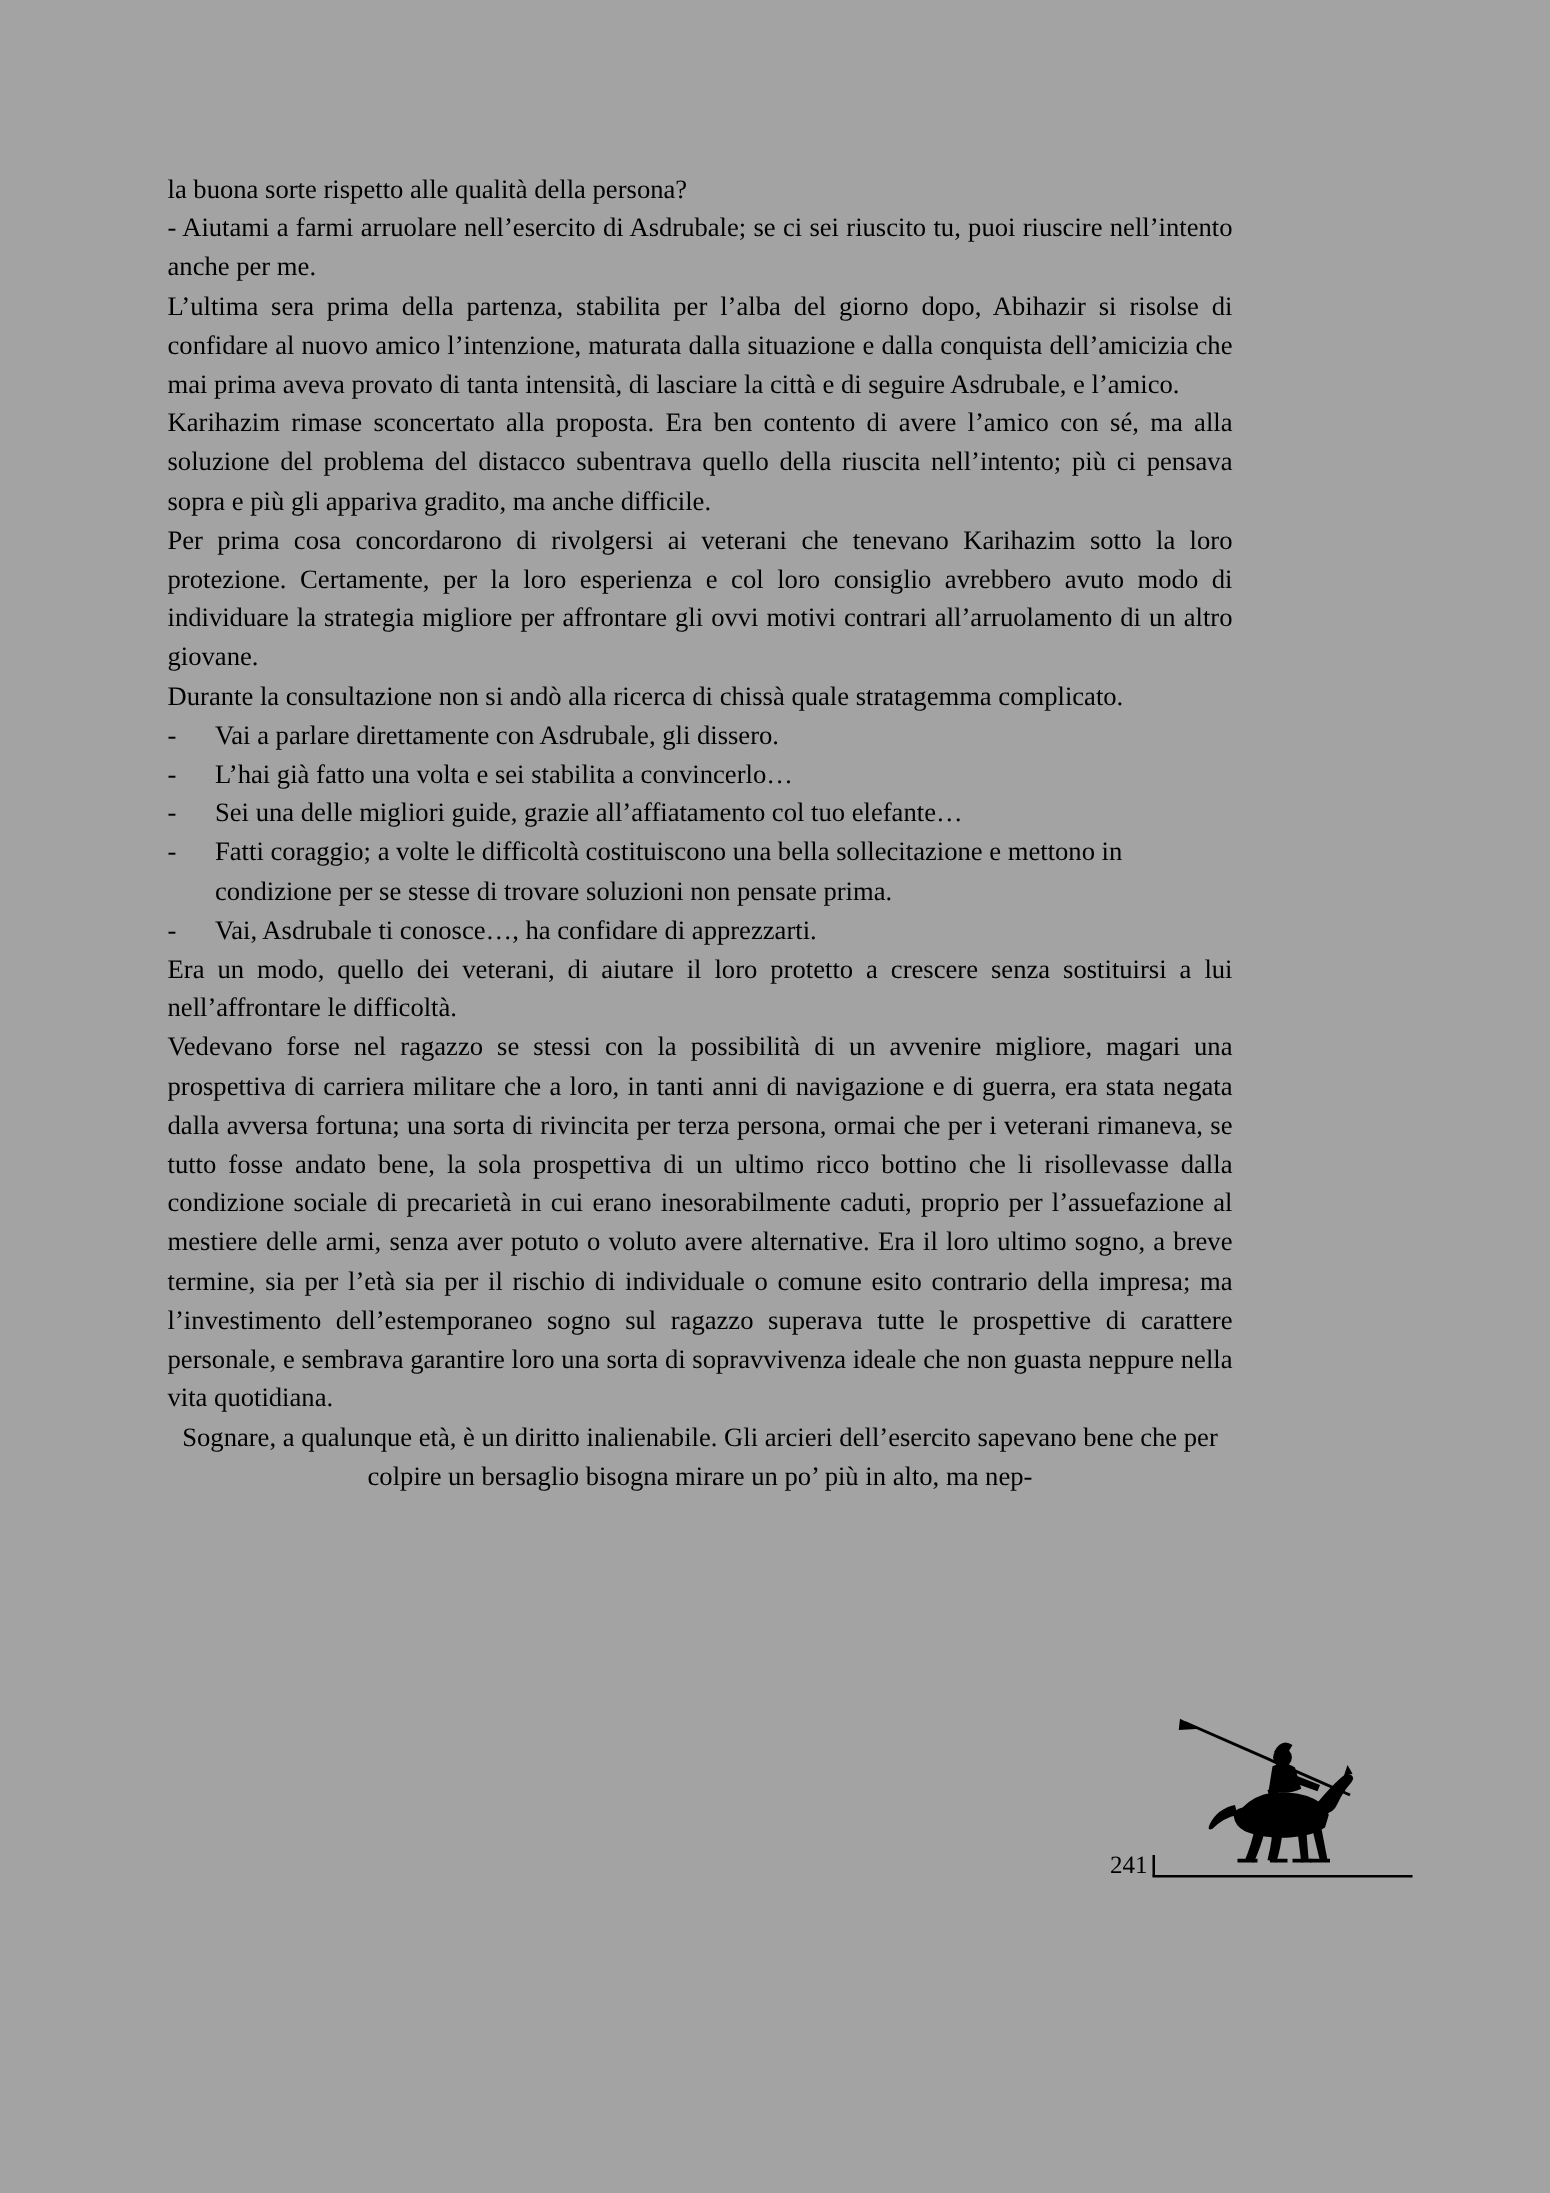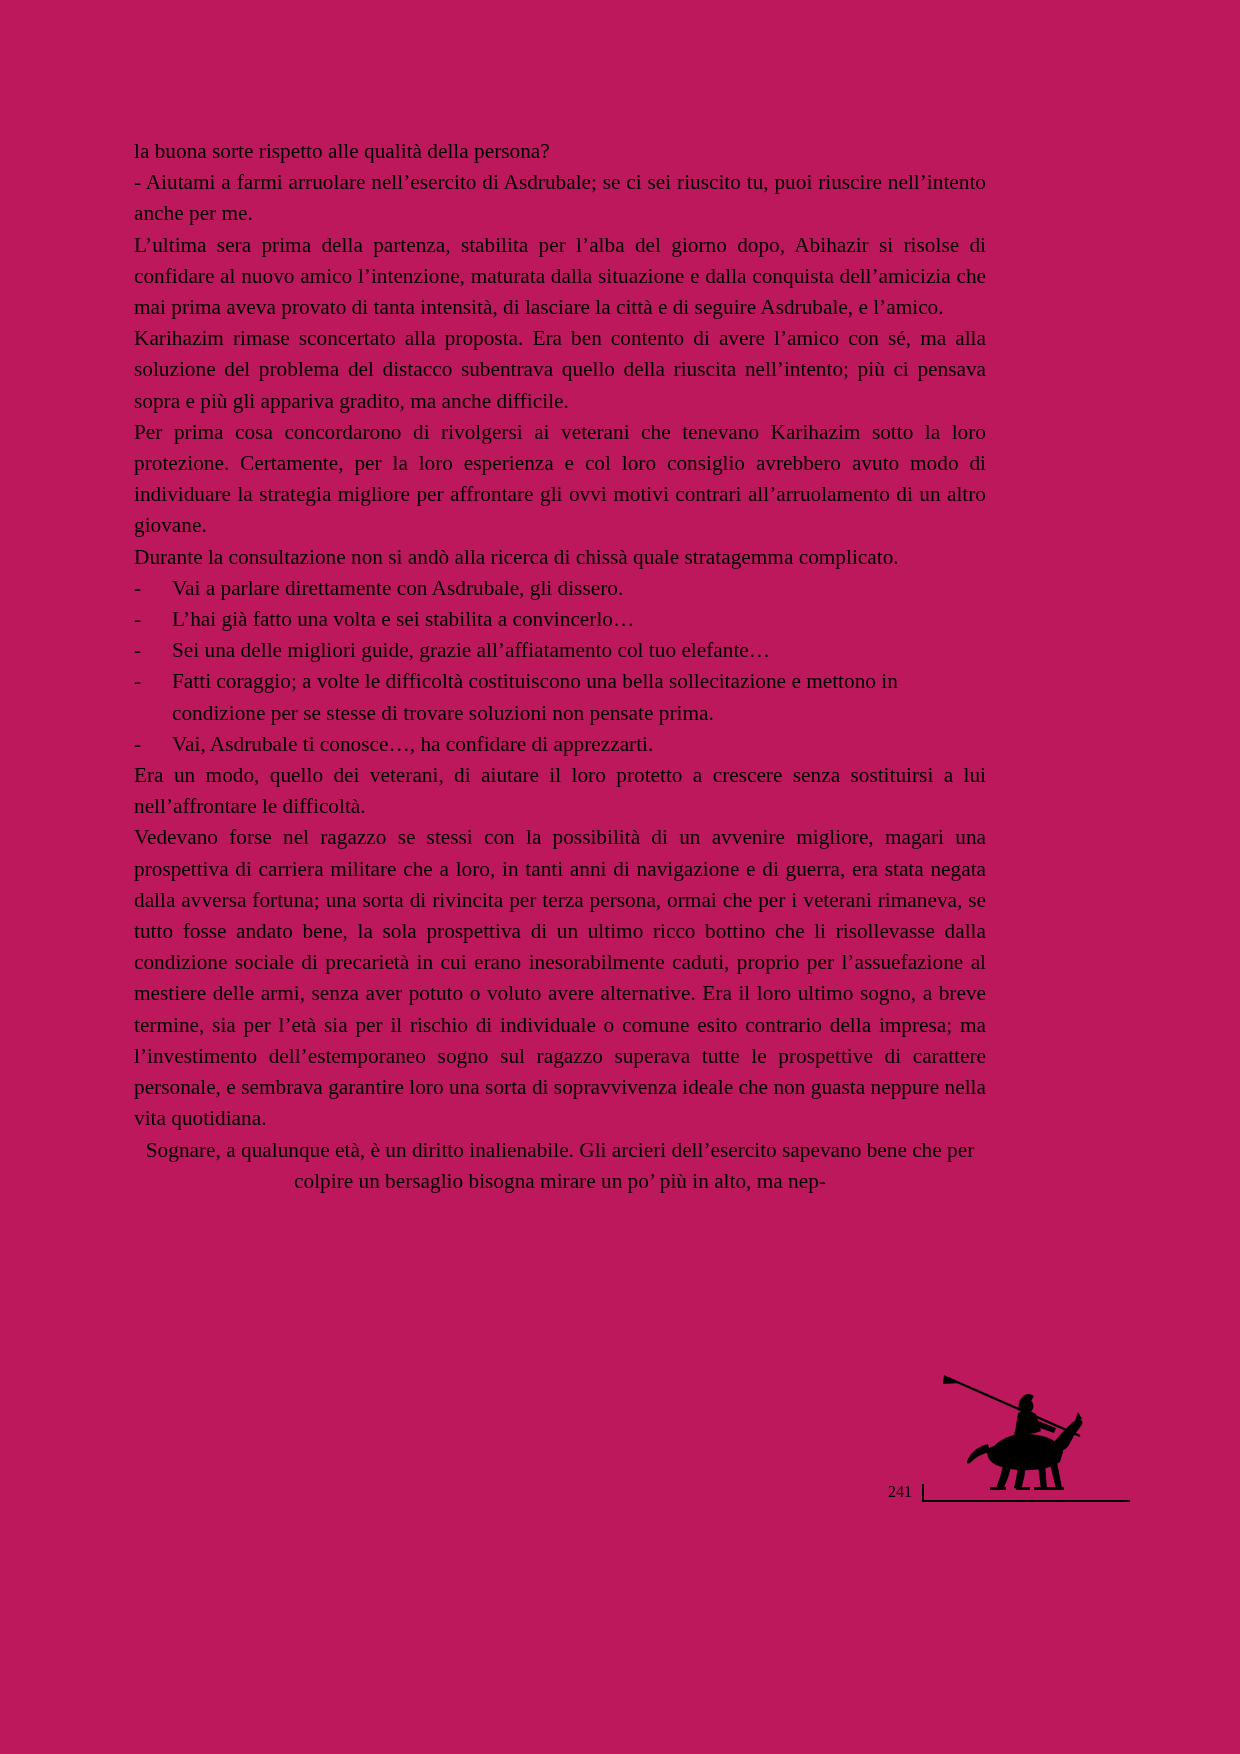--- a/index.html
+++ b/index.html
@@ -4,21 +4,21 @@
 <style>
   html, body {
     margin: 0;
     padding: 0;
     background: #ffffff;
   }
   .page {
     position: relative;
     width: 1240px;
     height: 1754px;
-    background: #be185d;
+    background: #a3a3a3;
     box-sizing: border-box;
     overflow: hidden;
     font-family: "Liberation Serif", "DejaVu Serif", serif;
     color: #000000;
   }
   .text-block {
     position: absolute;
     left: 134px;
     top: 136px;
     width: 852px;
@@ -77,21 +77,21 @@
     position: absolute;
     left: 30px;
     top: 0;
     width: 180px;
     height: 140px;
   }
   .page-number {
     position: absolute;
     left: -12px;
     top: 108px;
-    font-size: 16px;
+    font-size: 20px;
     line-height: 24px;
     font-family: "Liberation Serif", "DejaVu Serif", serif;
     color: #000;
   }
   .rule-h {
     position: absolute;
     background: #000;
     height: 1.6px;
   }
   .rule-v {

